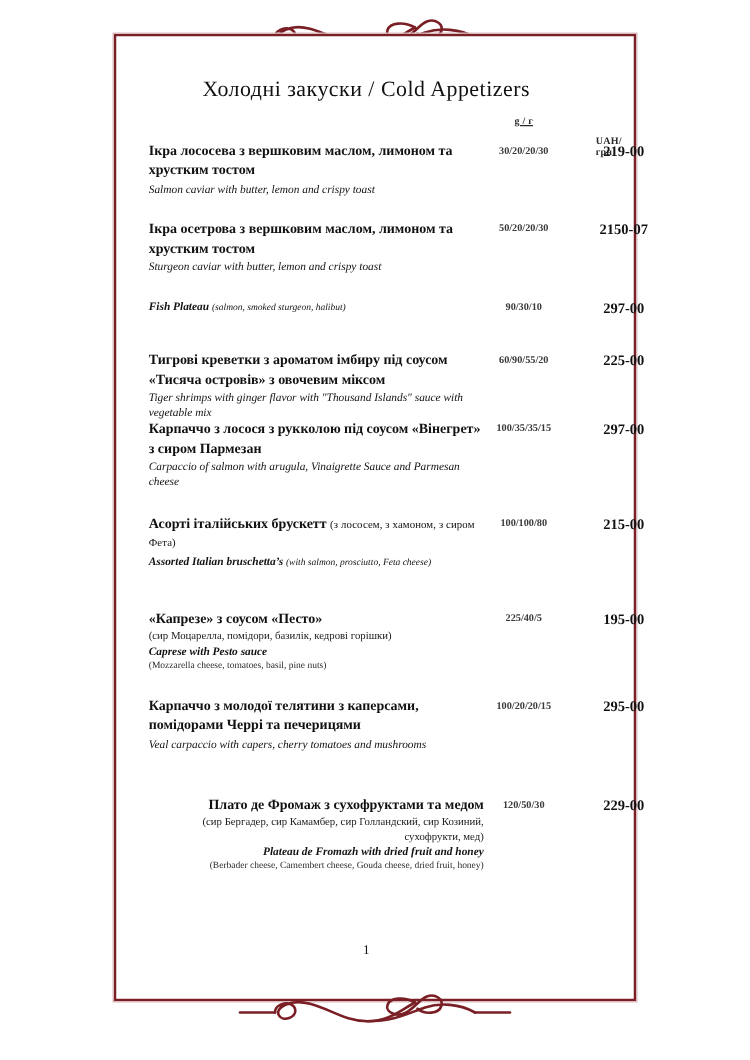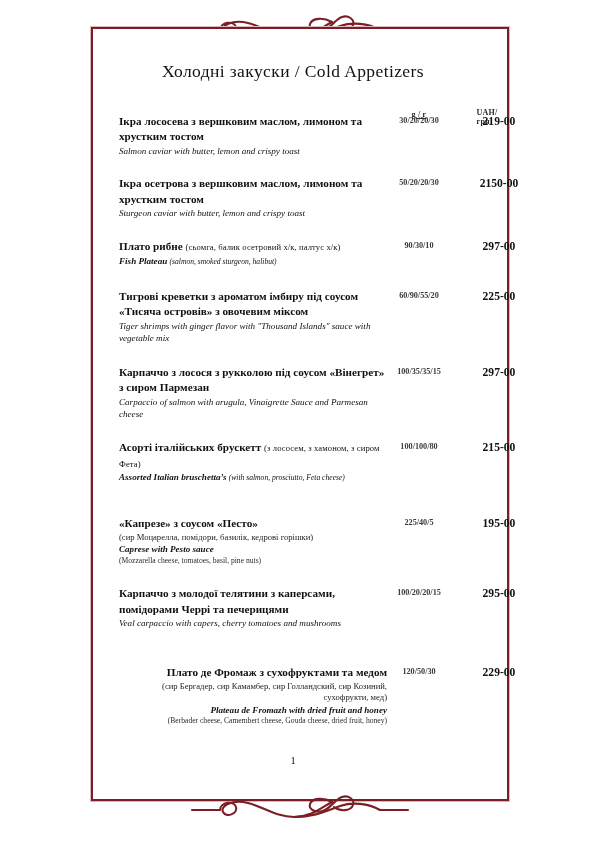--- a/index.html
+++ b/index.html
@@ -80,21 +80,21 @@
     margin-top: 8px;
   }
   .col-head-weight,
   .col-head-price {
     position: absolute;
     font-size: 8px;
     font-weight: bold;
     color: #2a2a2a;
     letter-spacing: 0.2px;
   }
-  .col-head-weight { left: 318px; top: 20px; transform: translateX(-50%); text-decoration: underline; }
+  .col-head-weight { left: 318px; top: 2px; transform: translateX(-50%); text-decoration: underline; }
   .col-head-price  { left: 386px; top: 18px; transform: translateX(-50%); }
 
   
   .items {
     position: relative;
     margin-top: 4px;
   }
   .item {
     position: relative;
     padding-left: 18px;
@@ -214,42 +214,41 @@
       <div class="weight">30/20/20/30</div>
       <div class="price">219-00</div>
     </div>
 
     <div class="item" style="margin-top:19px;">
       <div class="item-text">
         <div class="name-ua">Ікра осетрова з вершковим маслом, лимоном  та хрустким тостом</div>
         <div class="name-en-light">Sturgeon caviar with butter, lemon and crispy toast</div>
       </div>
       <div class="weight">50/20/20/30</div>
-      <div class="price">2150-00</div>
+      <div class="price">2150-07</div>
     </div>
 
     <div class="item" style="margin-top:20px;">
       <div class="item-text">
-        <div class="name-ua"><span>Плато рибне</span> <span class="paren">(сьомга, балик осетровий х/к, палтус х/к)</span></div>
         <div class="name-en"><span>Fish Plateau</span> <span class="paren-en">(salmon, smoked sturgeon, halibut)</span></div>
       </div>
       <div class="weight">90/30/10</div>
       <div class="price">297-00</div>
     </div>
 
     <div class="item" style="margin-top:22px;">
       <div class="item-text">
         <div class="name-ua">Тигрові креветки з ароматом імбиру під соусом «Тисяча островів» з овочевим міксом</div>
         <div class="name-en-light">Tiger shrimps with ginger flavor with "Thousand Islands" sauce with vegetable mix</div>
       </div>
       <div class="weight">60/90/55/20</div>
       <div class="price">225-00</div>
     </div>
 
-    <div class="item" style="margin-top:21px;">
+    <div class="item" style="">
       <div class="item-text">
         <div class="name-ua">Карпаччо з лосося з рукколою  під соусом «Вінегрет» з сиром Пармезан</div>
         <div class="name-en-light">Carpaccio of salmon with arugula, Vinaigrette Sauce and Parmesan cheese</div>
       </div>
       <div class="weight">100/35/35/15</div>
       <div class="price">297-00</div>
     </div>
 
     <div class="item" style="margin-top:20px;">
       <div class="item-text">

